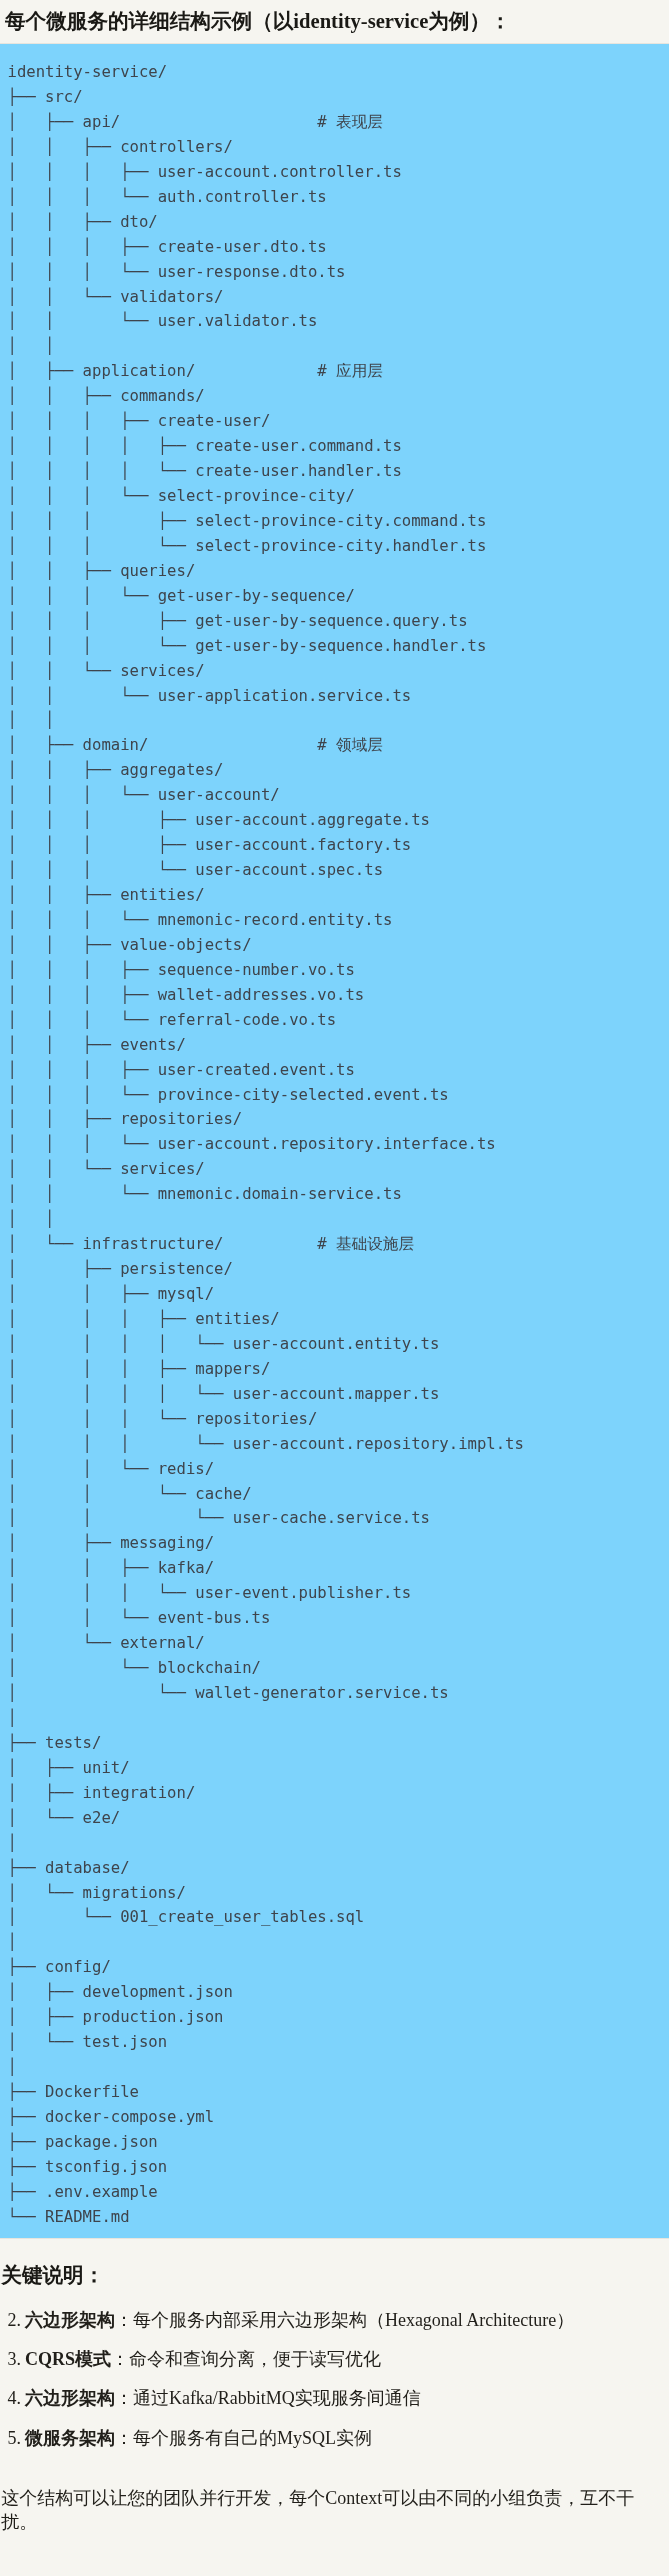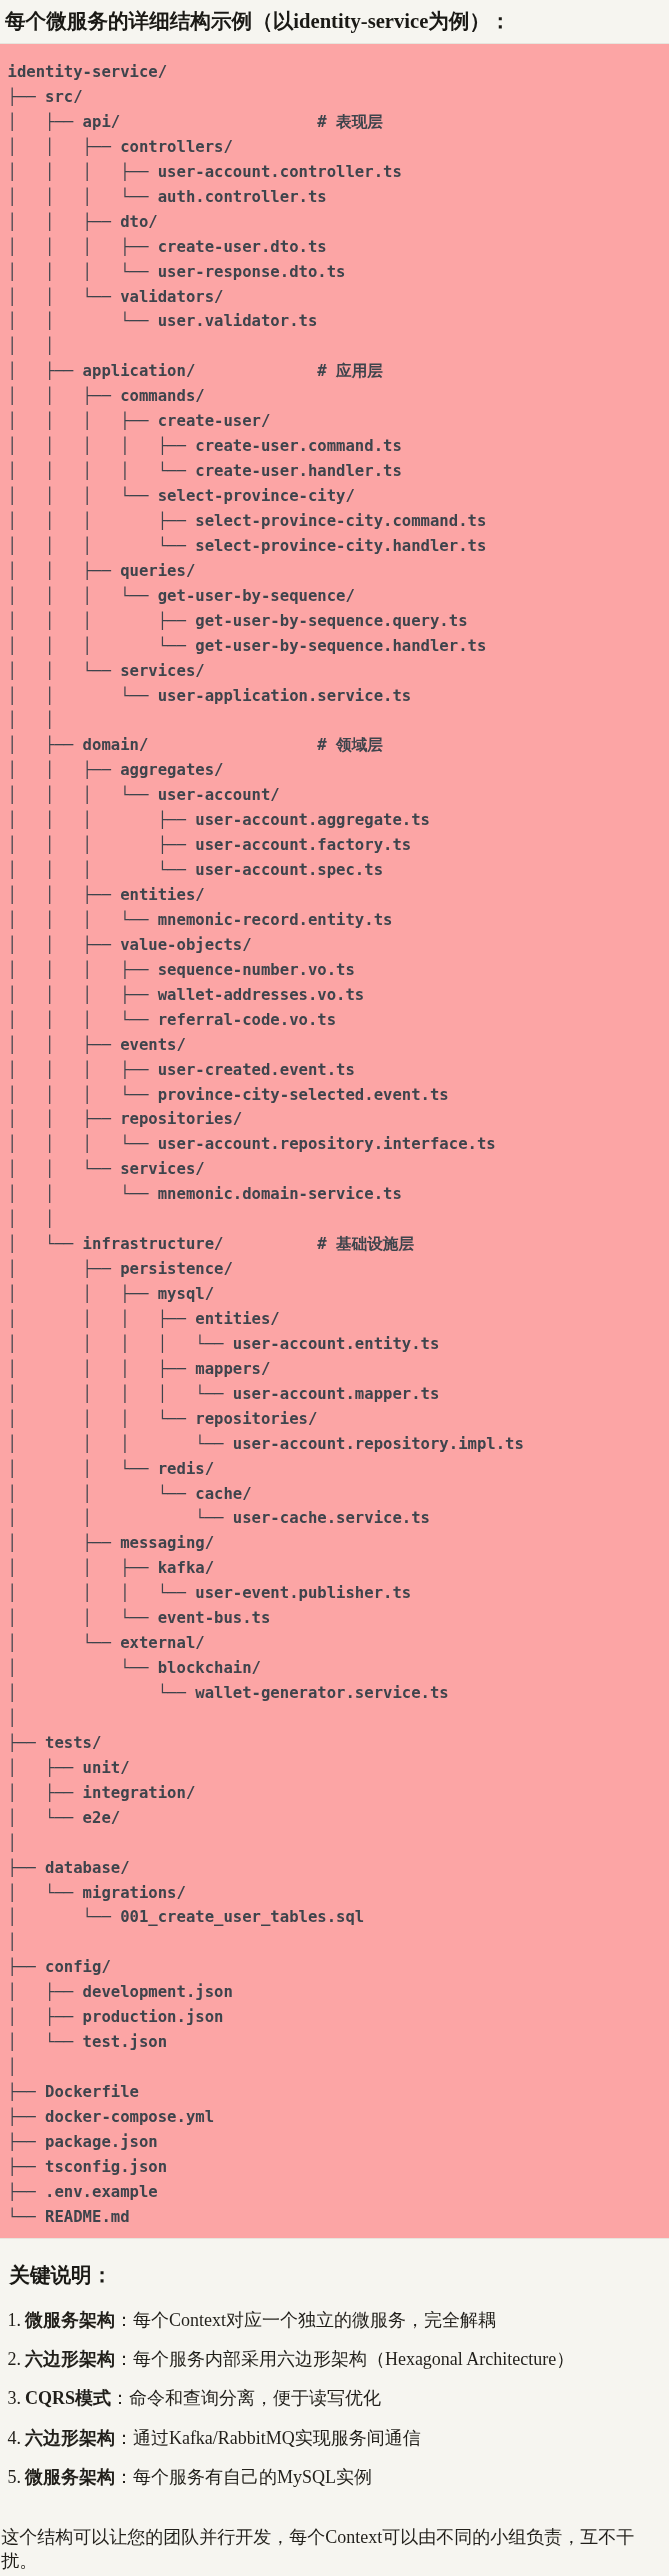--- a/index.html
+++ b/index.html
@@ -16,45 +16,43 @@
   .doc-title {
     margin: 0;
     padding: 7.5px 5px 8.1px 5px;
     font-size: 20.6px;
     line-height: 1.32;
     font-weight: 700;
     color: #1a1915;
     font-family: Liberation Serif, serif;
   }
   .codeblock {
-    background: #fca5a5;
+    background: #7dd3fc;
     border-top: 0.6px solid #e7e5de;
     border-bottom: 0.6px solid #e7e5de;
     padding: 16.3px 7.5px 8.8px 7.5px;
     overflow: hidden;
-    font-weight: bold;
   }
   .codeblock pre {
     margin: 0;
     font-family: "DejaVu Sans Mono", "Liberation Mono", monospace;
     font-size: 15.6px;
     line-height: 1.6;
     color: #3e444c;
     white-space: pre;
   }
   .notes {
     padding: 0 6.3px 0 1.3px;
   }
   .notes-heading {
     margin: 22.5px 0 0 0;
     font-size: 20.6px;
     line-height: 1.3;
     font-weight: 700;
     color: #1a1915;
-    padding-left: 8px;
   }
   .notes-list {
     list-style: none;
     margin: 19px 0 0 0;
     padding: 0 0 0 6.3px;
   }
   .note-item {
     font-size: 18px;
     line-height: 1.35;
     margin: 0 0 15px 0;
@@ -169,21 +167,20 @@
 ├── tsconfig.json
 ├── .env.example
 └── README.md</pre>
   </div>
 
   <div class="notes">
 
     <h3 class="notes-heading">关键说明：</h3>
 
     <ol class="notes-list">
-      <li class="note-item"><span class="num">1.</span><strong>微服务架构</strong><span>：</span><span>每个Context对应一个独立的微服务，完全解耦</span></li>
       <li class="note-item"><span class="num">2.</span><strong>六边形架构</strong><span>：</span><span>每个服务内部采用六边形架构（Hexagonal Architecture）</span></li>
       <li class="note-item"><span class="num">3.</span><strong>CQRS模式</strong><span>：</span><span>命令和查询分离，便于读写优化</span></li>
       <li class="note-item"><span class="num">4.</span><strong>六边形架构</strong><span>：</span><span>通过Kafka/RabbitMQ实现服务间通信</span></li>
       <li class="note-item"><span class="num">5.</span><strong>微服务架构</strong><span>：</span><span>每个服务有自己的MySQL实例</span></li>
     </ol>
 
     <p class="notes-footer">这个结构可以让您的团队并行开发，每个Context可以由不同的小组负责，互不干扰。</p>
 
   </div>
 

